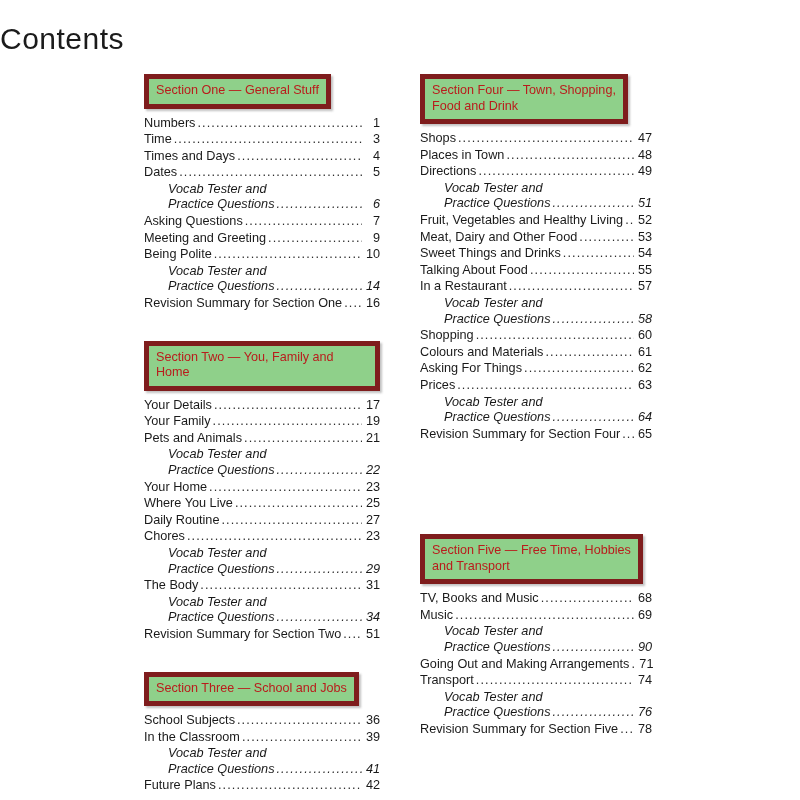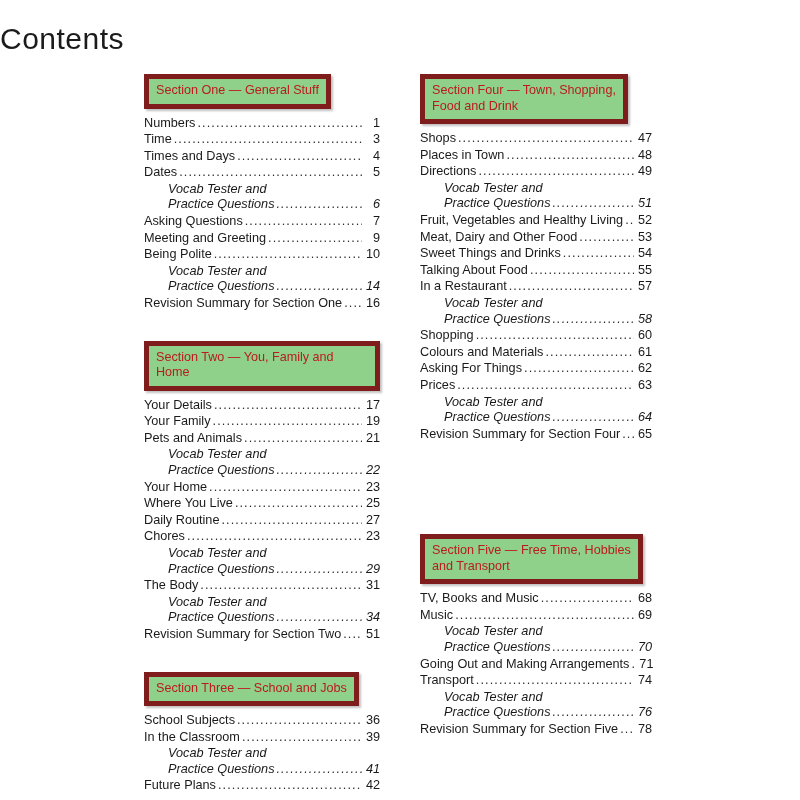--- a/index.html
+++ b/index.html
@@ -381,21 +381,21 @@
             <span class="label">Music</span>
             <span class="leader"></span>
             <span class="page">69</span>
           </div>
           <div class="entry sub noleader">
             <span class="label">Vocab Tester and</span>
           </div>
           <div class="entry sub cont">
             <span class="label">Practice Questions</span>
             <span class="leader"></span>
-            <span class="page">70</span>
+            <span class="page">90</span>
           </div>
           <div class="entry">
             <span class="label">Going Out and Making Arrangements</span>
             <span class="leader"></span>
             <span class="page">71</span>
           </div>
           <div class="entry">
             <span class="label">Transport</span>
             <span class="leader"></span>
             <span class="page">74</span>

